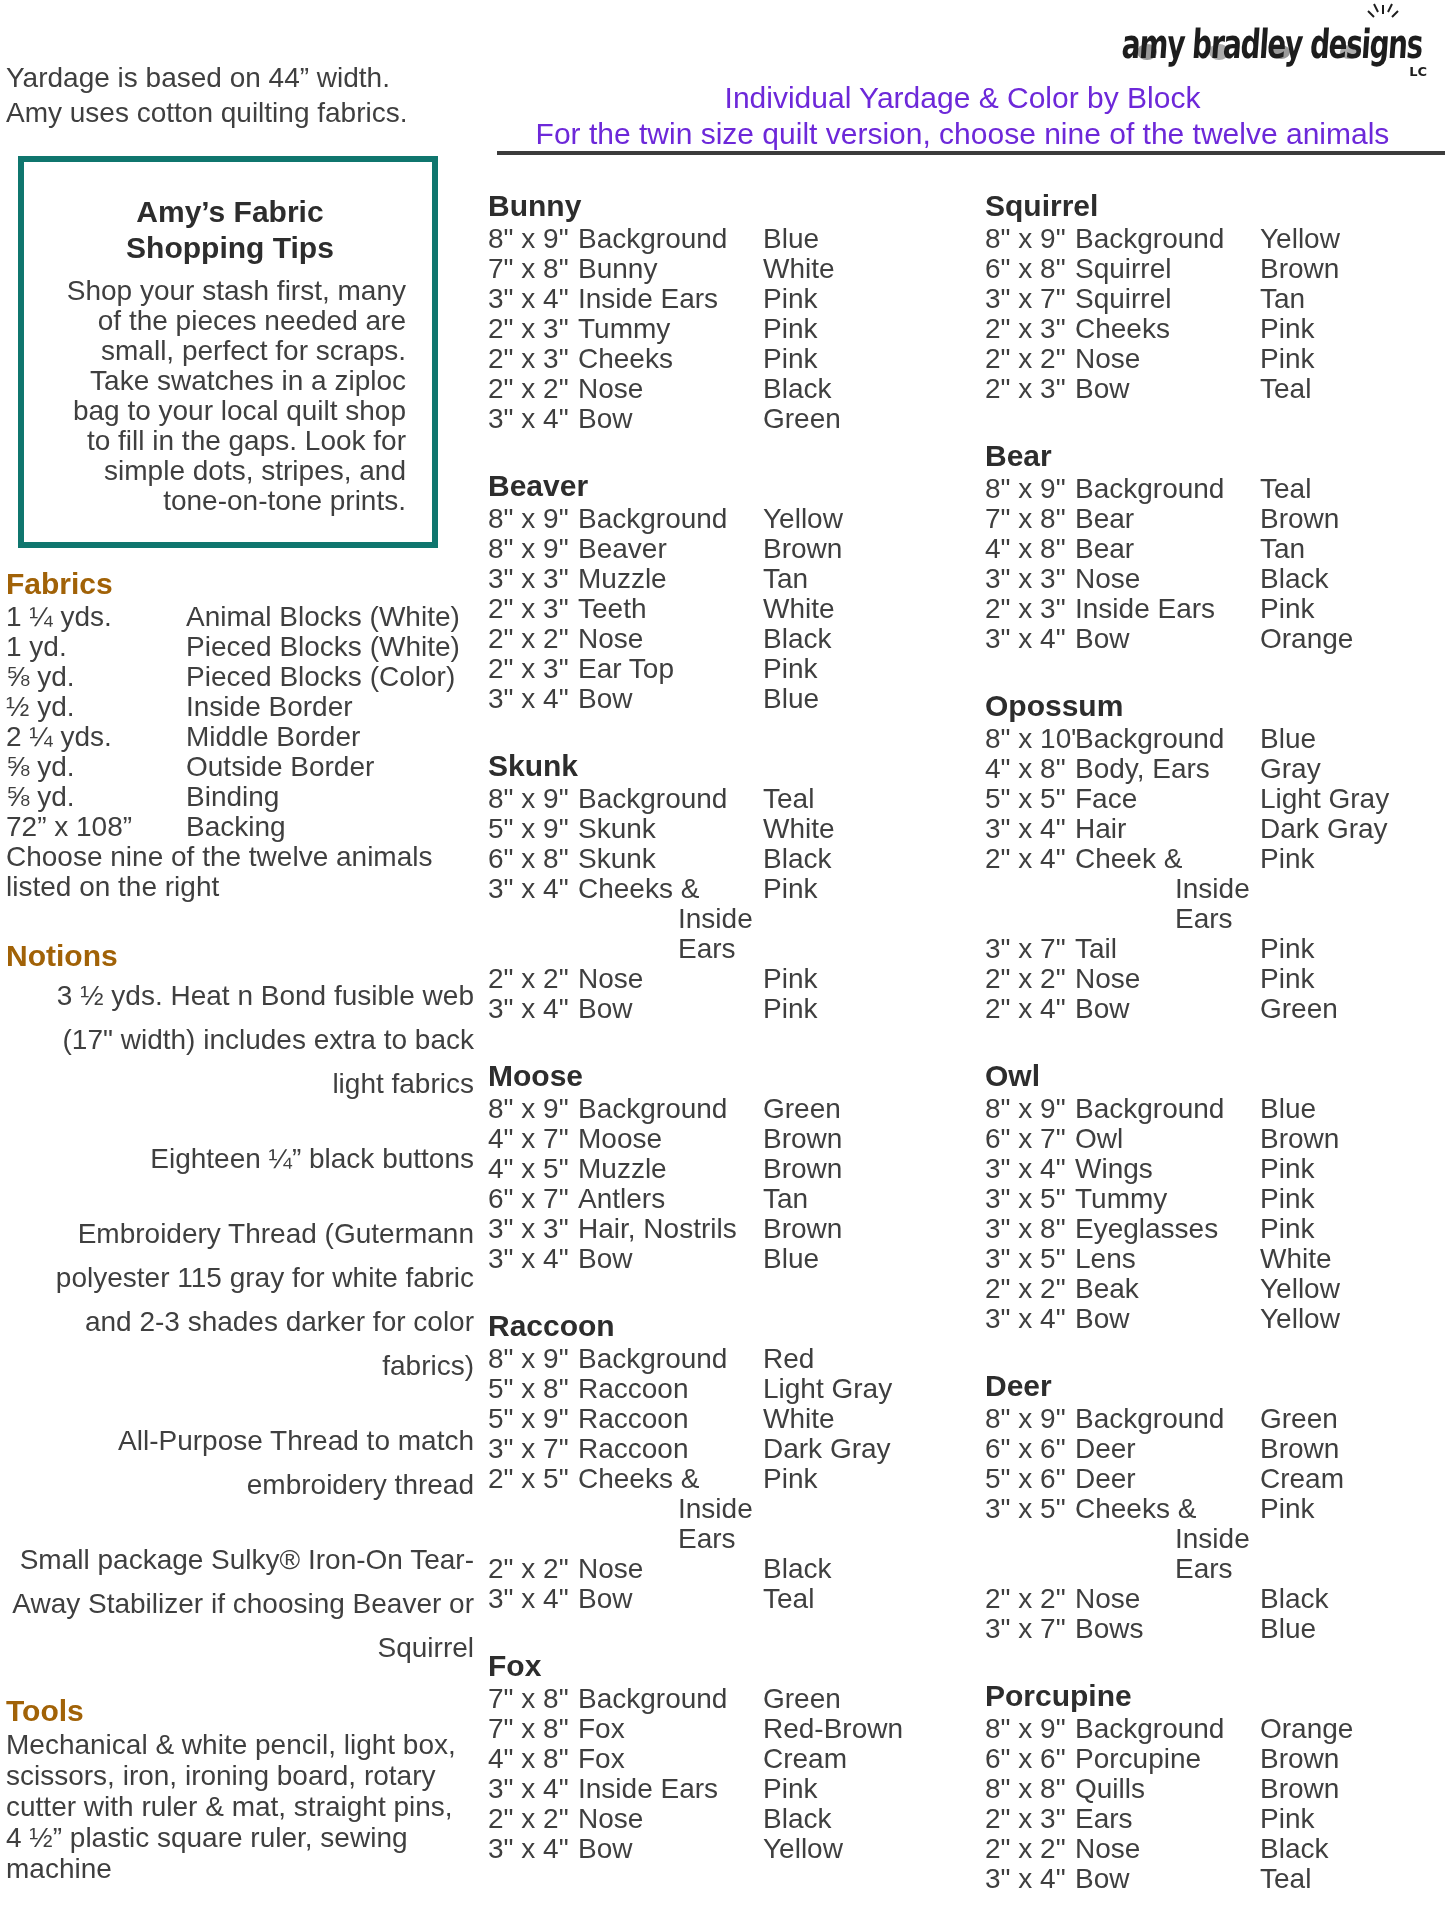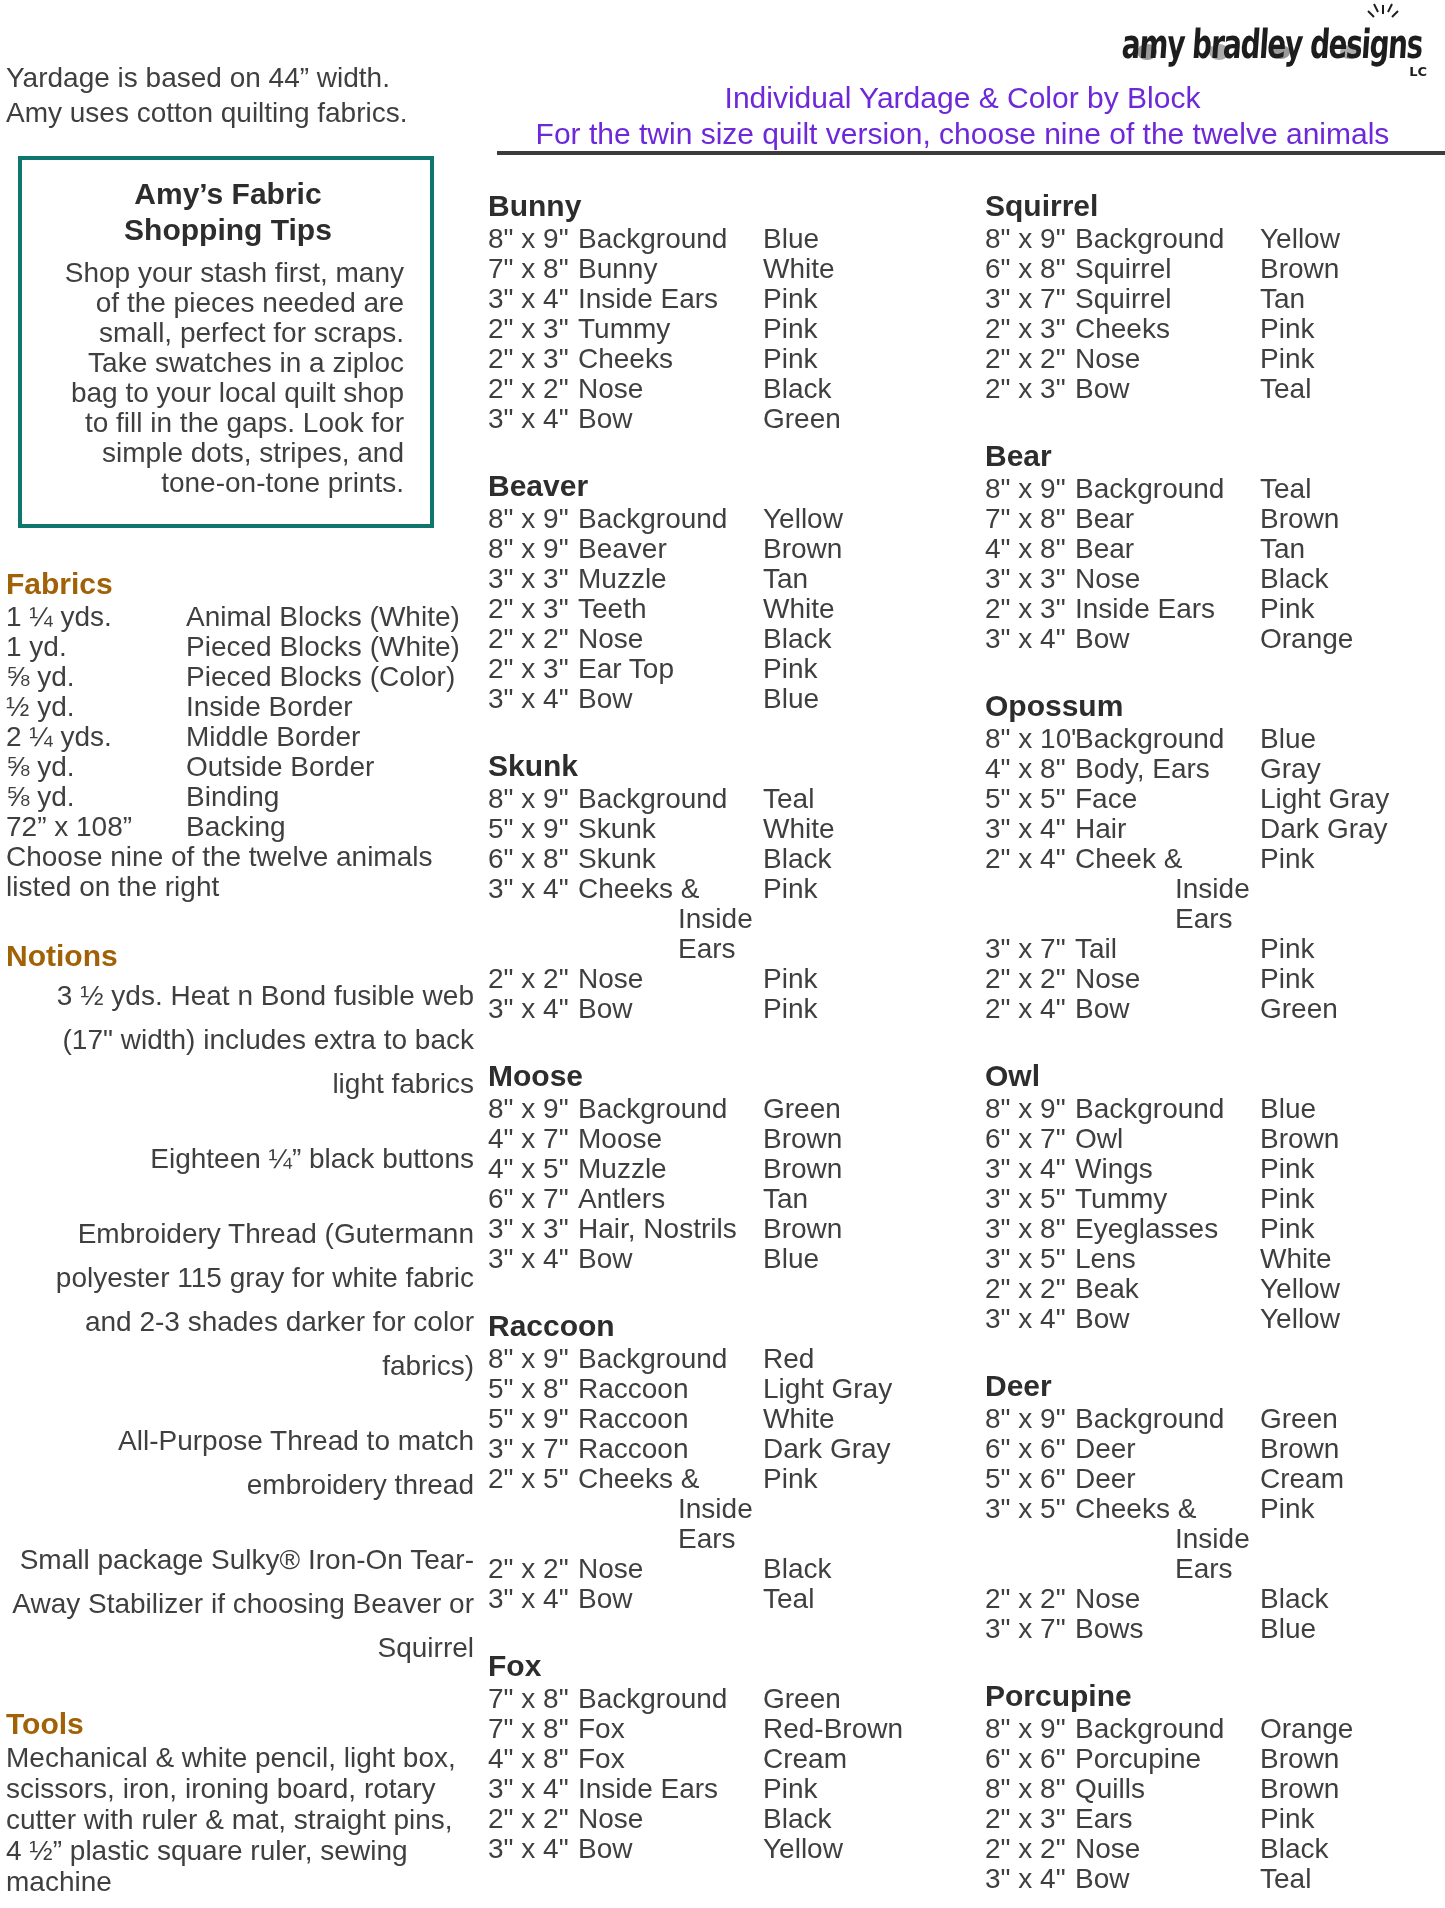--- a/index.html
+++ b/index.html
@@ -11,33 +11,33 @@
   .title{
     position:absolute; left:6px; top:6px; white-space:nowrap;
     font-family:"DejaVu Serif","Liberation Serif",serif; font-size:42px; color:#242424; letter-spacing:-1px;
   }
   .title .t-bold{font-weight:bold;}
   .title .t-rest{font-weight:normal; margin-left:12px;}
   .logo{position:absolute; right:4px; top:2px;}
   
   .intro{position:absolute; left:6px; top:60px; width:470px; font-size:28px; line-height:35px;}
   .tipsbox{
-    position:absolute; left:18px; top:156px; width:352px; border:4px solid #0f766e;
-    padding:16px 26px 26px 30px; background:#fff;
+    position:absolute; left:18px; top:156px; width:352px; border:6px solid #0f766e;
+    padding:32px 26px 26px 30px; background:#fff;
   }
   .tips-head{font-weight:bold; font-size:30px; line-height:36px; text-align:center; color:#2d2d2d;}
   .tips-body{margin-top:10px; font-size:28px; line-height:30px;text-align:right;}
   .leftcol{position:absolute; left:6px; top:566px; width:468px; font-size:28px; line-height:30px;}
   .sect-head{font-weight:bold; font-size:30px; line-height:36px; color:#a16207;}
   .frow{display:grid; grid-template-columns:180px 1fr;}
   .fnote{margin-top:0px;}
   .notions{margin-top:36px;}
   .notions p{margin:0 0 31px 0; line-height:44px;text-align:right;}
   .notions p:last-child{margin-bottom:0;}
-  .tools{margin-top:36px;}
+  .tools{margin-top:23px;}
   .tools .sect-body{line-height:31px;}
   
   .yhead{position:absolute; left:480px; top:80px; width:965px; text-align:center; font-size:30px; line-height:36px; color:#6d28d9;}
   .yrule{position:absolute; left:497px; top:151px; width:948px; height:4px; background:#3c3c3c;}
   
   .acol{position:absolute; top:188px; font-size:28px; line-height:30px;}
   .acol-middle{left:488px; width:470px;}
   .acol-right{left:985px; width:458px;}
   .ablock{margin-bottom:34px;}
   .ahead{font-weight:bold; font-size:30px; line-height:36px; color:#2d2d2d;}

